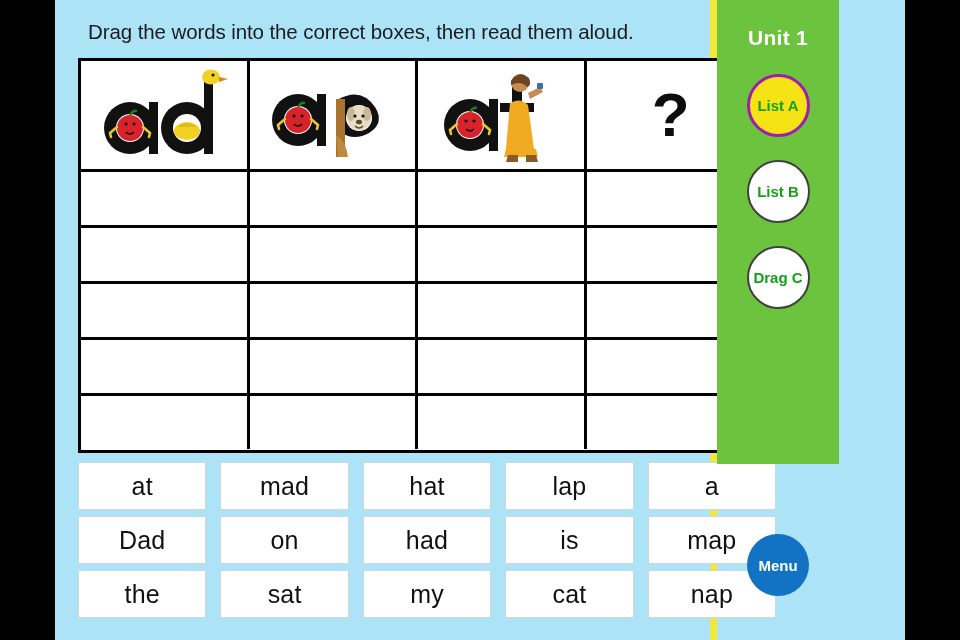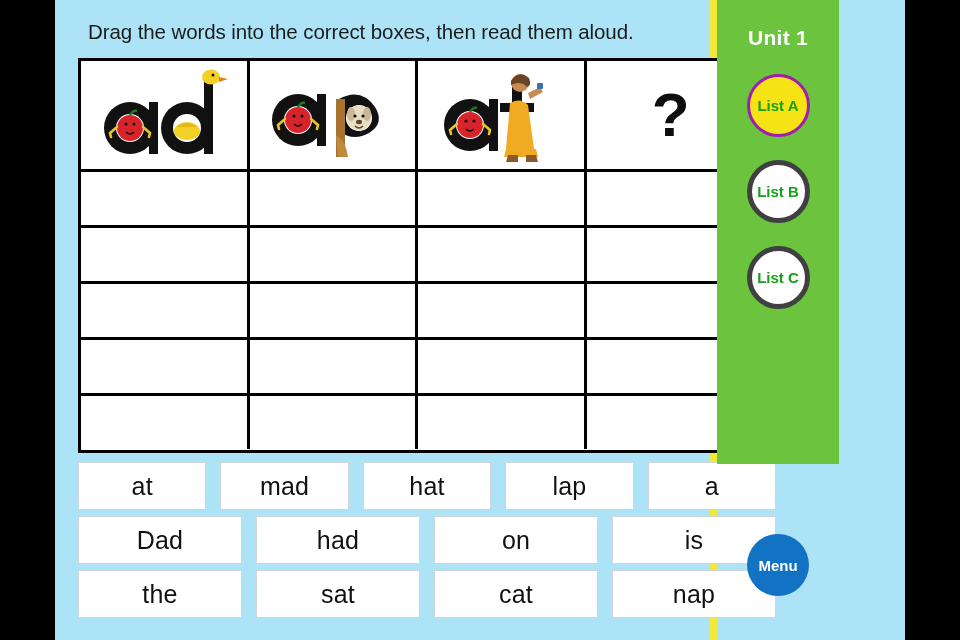--- a/index.html
+++ b/index.html
@@ -127,21 +127,21 @@
     cursor: pointer;
     color: #15a01a;
   }
   .list-btn.active {
     background: #f5e316;
     border: 3px solid #a21caf;
     margin-top: 24px;
   }
   .list-btn.inactive {
     background: #ffffff;
-    border: 5px solid #404040;
+    border: 2px solid #404040;
     margin-top: 23px;
     text-align: right;
   }
   .menu-btn {
     position: absolute;
     left: 50%;
     transform: translateX(-50%);
     top: 534px;
     width: 62px; height: 62px;
     border-radius: 50%;
@@ -294,38 +294,40 @@
       <div class="word-bank">
         <div class="word-row">
           <div class="word-tile">at</div>
           <div class="word-tile">mad</div>
           <div class="word-tile">hat</div>
           <div class="word-tile">lap</div>
           <div class="word-tile">a</div>
         </div>
         <div class="word-row">
           <div class="word-tile">Dad</div>
+          <div class="word-tile">on</div>
           <div class="word-tile">had</div>
-          <div class="word-tile">on</div>
           <div class="word-tile">is</div>
+          <div class="word-tile">map</div>
         </div>
         <div class="word-row">
           <div class="word-tile">the</div>
           <div class="word-tile">sat</div>
+          <div class="word-tile">my</div>
           <div class="word-tile">cat</div>
           <div class="word-tile">nap</div>
         </div>
       </div>
     </div>
 
     <div class="stripe"></div>
 
     <div class="sidebar">
       <div class="unit-title">Unit 1</div>
 
       <div class="list-btn active">List A</div>
       <div class="list-btn inactive">List B</div>
-      <div class="list-btn inactive">List C</div>
+      <div class="list-btn inactive">Drag C</div>
 
       <div class="menu-btn">Menu</div>
     </div>
   </div>
 </div>
 
 </body></html>

